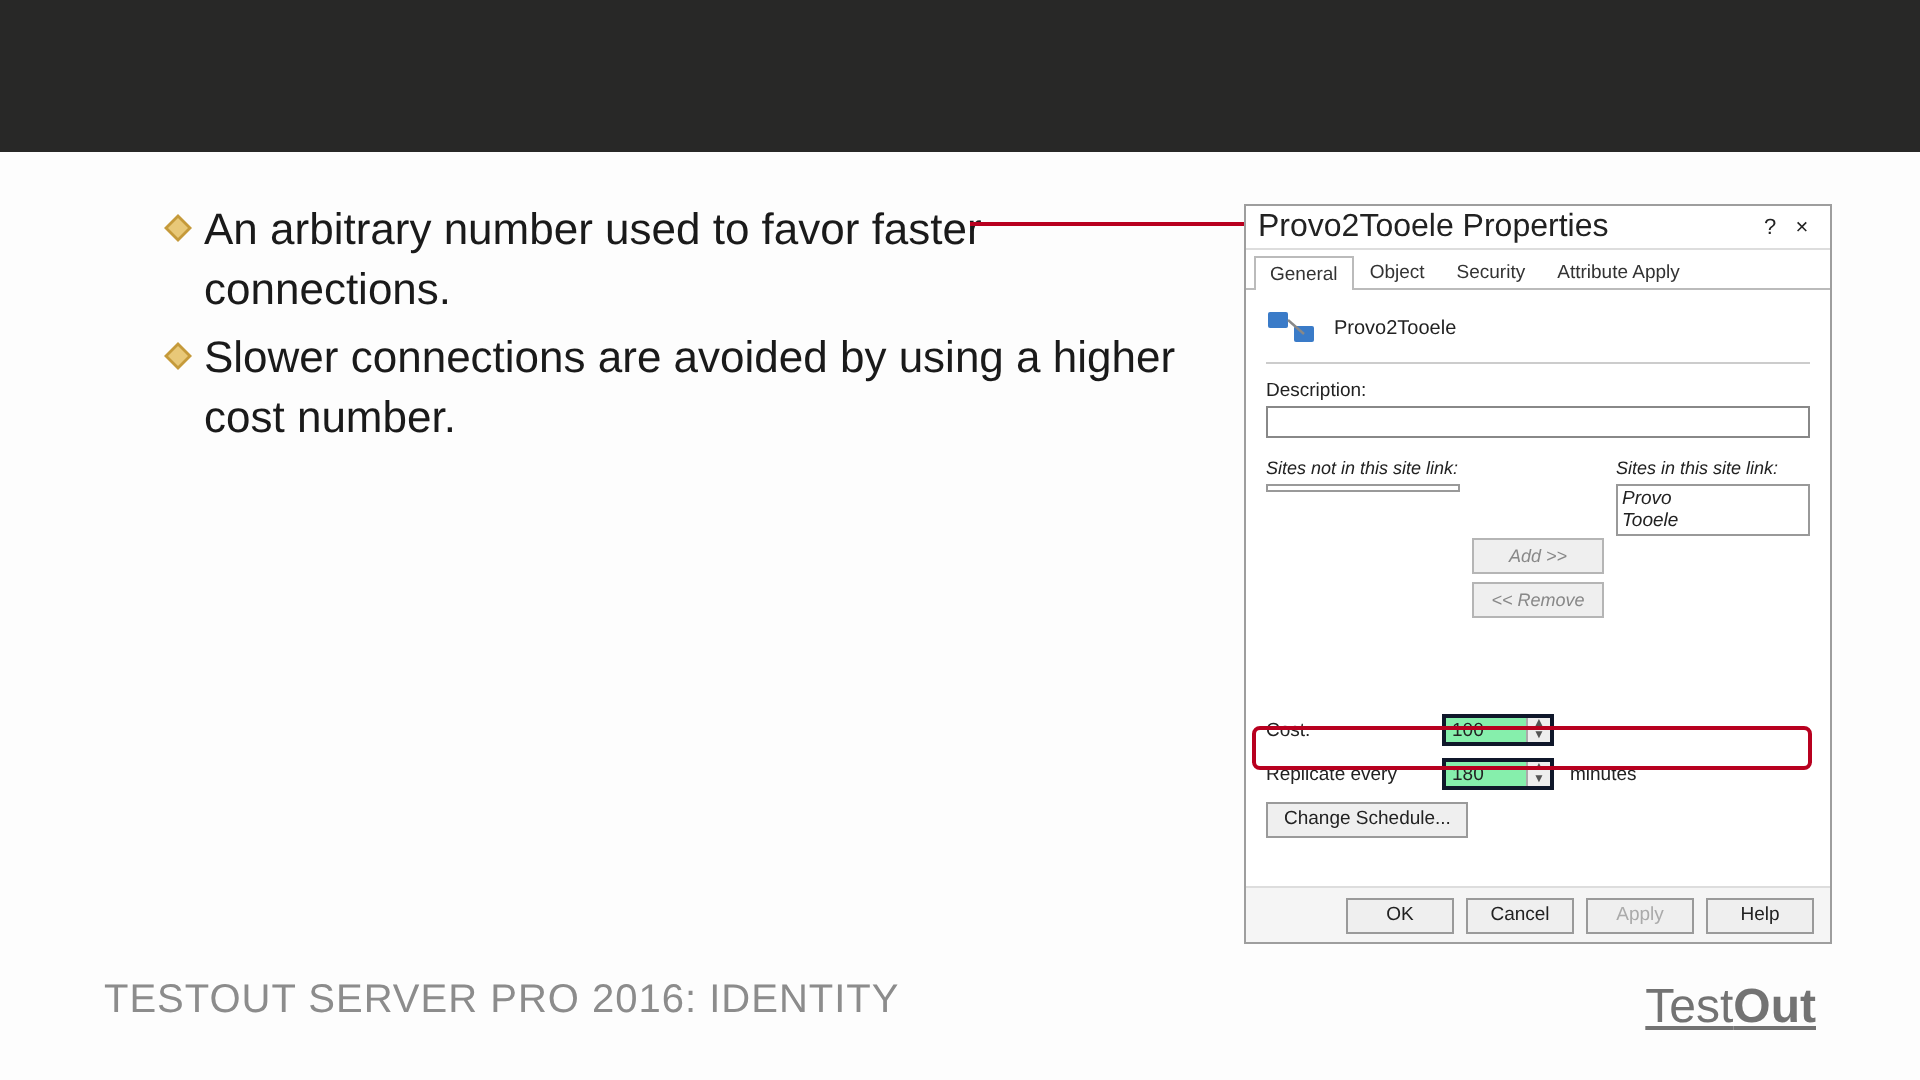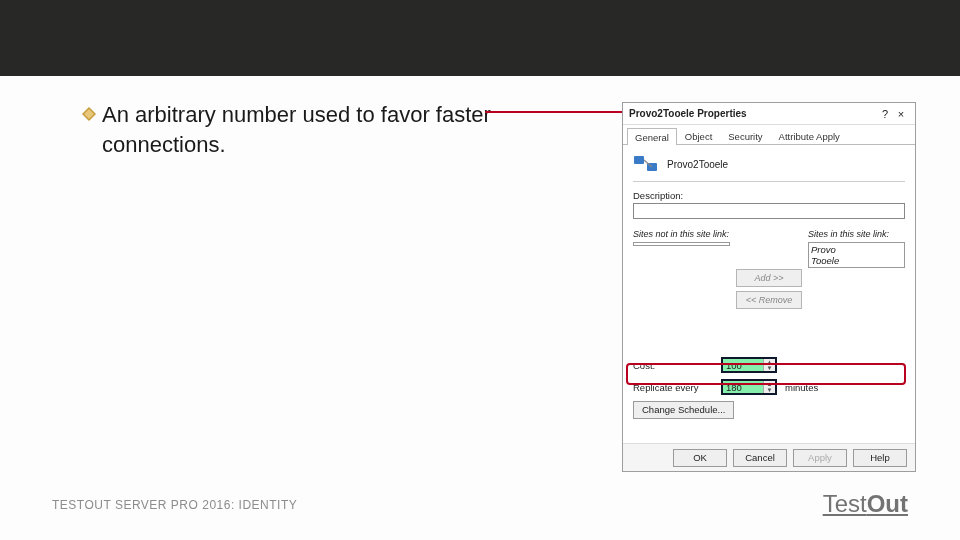--- a/index.html
+++ b/index.html
@@ -4,29 +4,29 @@
 <style>
   * { box-sizing: border-box; margin: 0; padding: 0; }
   html, body { width: 960px; height: 540px; font-family: Arial, Helvetica, sans-serif; background: #fff; }
   .slide { position: relative; width: 960px; height: 540px; background: #fdfdfd; }
   .topbar { position: absolute; top: 0; left: 0; right: 0; height: 76px; background: #282827; }
   .content-left { position: absolute; left: 82px; top: 100px; width: 510px; }
   .bullet-row { display: flex; align-items: flex-start; margin-bottom: 4px; }
   .diamond-icon { width: 14px; height: 14px; margin-top: 7px; margin-right: 6px; flex-shrink: 0; }
   .diamond-icon svg { width: 14px; height: 14px; display: block; }
   .bullet-text { font-size: 22px; line-height: 30px; color: #1a1a1a; font-weight: 400; }
-  .footer-left { position: absolute; left: 52px; bottom: 28px; font-family: "Arial Narrow", Arial, sans-serif; letter-spacing: 0.5px; font-size: 12px; color: #8c8c8c; }
+  .footer-left { position: absolute; left: 52px; bottom: 28px; font-family: "Arial Narrow", Arial, sans-serif; letter-spacing: 0.5px; font-size: 20px; color: #8c8c8c; }
   .footer-right { position: absolute; right: 52px; bottom: 22px; }
   .logo { font-family: Arial, sans-serif; font-size: 24px; font-weight: 400; color: #737373; text-decoration: underline; }
   .logo b { font-weight: 900; }
 
   
   .dialog { position: absolute; top: 102px; right: 44px; width: 294px; height: 370px; background: #fff; border: 1px solid #9e9e9e; font-size: 10px; font-family: "Segoe UI", Arial, sans-serif; color: #222; }
   .dialog-titlebar { display: flex; align-items: center; justify-content: flex-start; height: 22px; padding: 0 6px; border-bottom: 1px solid #ddd; }
-  .dialog-title { flex: 1; font-size: 10px; font-weight: bold; }
+  .dialog-title { flex: 1; font-size: 16px; }
   .dialog-help, .dialog-close { width: 16px; text-align: center; font-size: 11px; color: #222; cursor: pointer; }
   .tabstrip { display: flex; border-bottom: 1px solid #bbb; height: 20px; align-items: flex-end; padding: 0 4px; gap: 0; }
   .tab { font-size: 9.5px; padding: 3px 7px 2px 7px; border: 1px solid transparent; border-bottom: none; color: #333; }
   .tab.active { border-color: #bbb; background: #fff; position: relative; top: 1px; }
   .dialog-body { padding: 8px 10px 6px 10px; height: 300px; position: relative; }
   .obj-row { display: flex; align-items: center; gap: 8px; margin-bottom: 8px; border-bottom: 1px solid #ccc; padding-bottom: 6px; }
   .obj-icon { width: 26px; height: 22px; }
   .obj-name { font-size: 10px; }
   .desc-row { margin-bottom: 10px; }
   .desc-label { font-size: 9.5px; margin-bottom: 2px; display: block; }
@@ -63,20 +63,29 @@
 
   <div class="content-left">
     <div class="bullet-row">
       <span class="diamond-icon">
         <svg viewBox="0 0 14 14">
             <polygon points="7,0 14,7 7,14 0,7" fill="#c59a3a"></polygon>
             <polygon points="7,2 12,7 7,12 2,7" fill="#e8c878"></polygon>
           </svg>
       </span>
       <span class="bullet-text">An arbitrary number used to favor faster connections.</span>
+    </div>
+    <div class="bullet-row">
+      <span class="diamond-icon">
+        <svg viewBox="0 0 14 14">
+            <polygon points="7,0 14,7 7,14 0,7" fill="#c59a3a"></polygon>
+            <polygon points="7,2 12,7 7,12 2,7" fill="#e8c878"></polygon>
+          </svg>
+      </span>
+      <span class="bullet-text">Slower connections are avoided by using a higher cost number.</span>
     </div>
   </div>
 
   <div class="callout-h"></div>
   <div class="callout-v"></div>
   <div class="callout-arrow"></div>
 
   <div class="dialog">
     <div class="dialog-titlebar">
       <span class="dialog-title">Provo2Tooele Properties</span>

